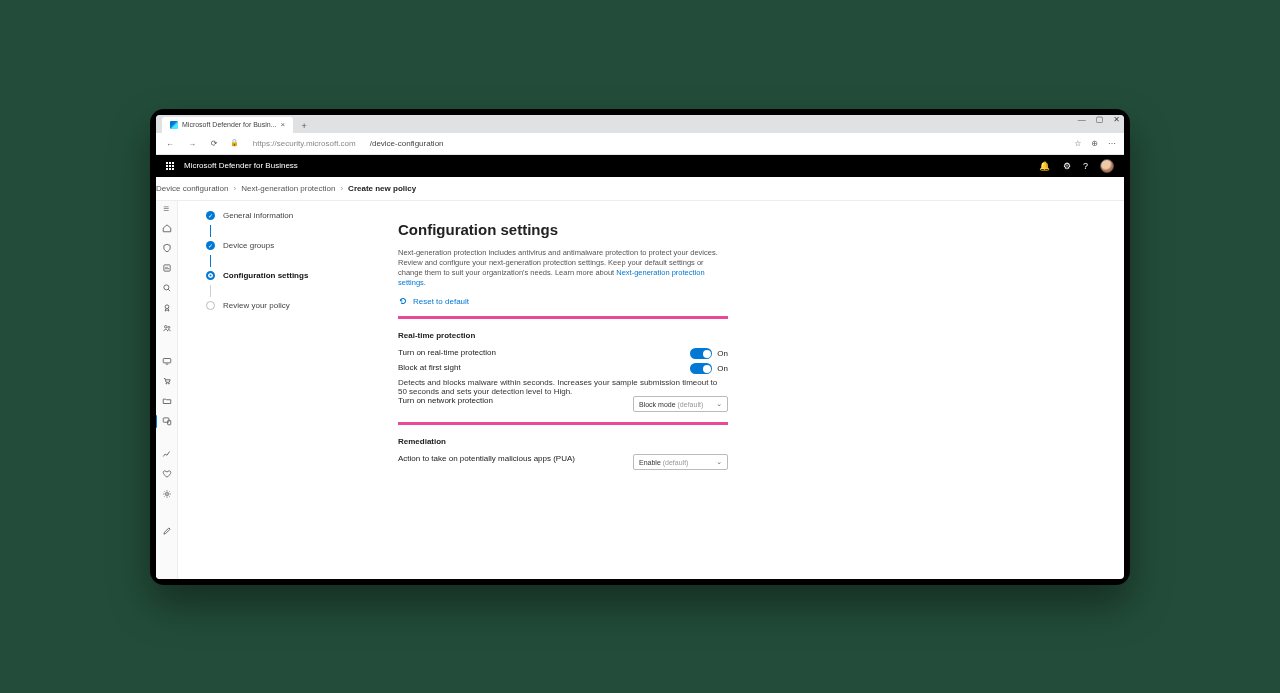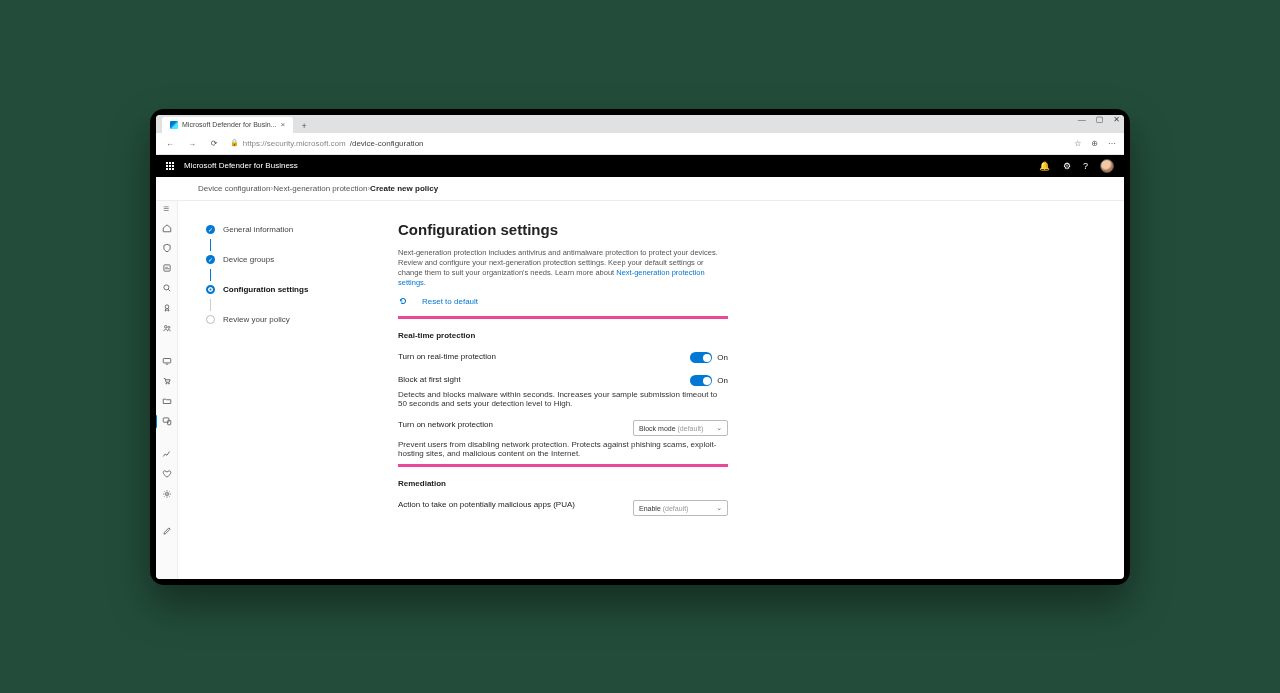--- a/index.html
+++ b/index.html
@@ -11,68 +11,68 @@
   .tabstrip { height:18px; background:#dfe1e3; display:flex; align-items:flex-end; position:relative; }
   .tab { background:#fff; height:16px; margin-top:2px; margin-left:6px; padding:0 8px; border-radius:3px 3px 0 0; display:flex; align-items:center; gap:4px; font-size:7px; color:#444; }
   .tab .favicon { width:8px; height:8px; background:linear-gradient(135deg,#0078d4 40%,#50e6ff 60%); border-radius:1px; }
   .tab .close { font-size:8px; color:#666; }
   .newtab { width:14px; height:14px; display:flex; align-items:center;justify-content:center; font-size:9px; color:#555; margin-left:4px; }
   .wincontrols { position:absolute; right:4px; top:0; display:flex; gap:10px; font-size:8px; color:#444; }
 
   
   .addrbar { height:22px; background:#fff; border-bottom:1px solid #e5e5e5; display:flex; align-items:center; padding:0 8px; gap:10px; font-size:8px; color:#555; }
   .addrbar .navbtn { width:12px; text-align:center; cursor:pointer; }
-  .url { flex:1; display:flex; align-items:center; gap:4px; }
+  .url { flex:1; display:flex; align-items:center; gap:14px; }
   .url .lock { font-size:7px; }
   .url span.host { color:#888; }
   .url span.path { color:#444; }
   .addright { display:flex; gap:10px; align-items:center; }
 
   
   .app-header { height:22px; background:#000; color:#fff; display:flex; align-items:center; padding:0 10px; font-size:8px; justify-content:space-between; }
   .app-header .left { display:flex; align-items:center; gap:10px; }
   .waffle { display:grid; grid-template-columns:repeat(3,2px); grid-template-rows:repeat(3,2px); gap:1px; }
   .waffle i{ background:#fff; width:2px; height:2px; }
   .app-header .right { display:flex; align-items:center; gap:12px; }
   .app-header .right span { font-size:9px; cursor:pointer; }
   .avatar { width:14px; height:14px; border-radius:50%; background:radial-gradient(circle at 40% 35%, #f0c9a8 40%, #b57a55 60%); border:1px solid #555; }
 
   
-  .breadcrumb { height:24px; border-bottom:1px solid #ededed; display:flex; align-items:center; padding-left:42px; font-size:8px; color:#555; }
+  .breadcrumb { height:24px; border-bottom:1px solid #ededed; display:flex; align-items:center; font-size:8px; color:#555; gap:5px; }
   .breadcrumb .sep{ color:#999; }
   .breadcrumb .active{ font-weight:600; color:#222; }
 
   
   .body { flex:1; display:flex; overflow:hidden; position:relative; }
   .leftrail { width:22px; background:#fafafa; border-right:1px solid #ededed; display:flex; flex-direction:column; align-items:center; padding-top:2px; gap:9px; }
   .leftrail .ham { font-size:10px; color:#777; }
   .leftrail .ic { width:11px; height:11px; display:flex; align-items:center;justify-content:center; font-size:9px; color:#666; cursor:pointer; position:relative;}
   .leftrail .ic.active::before{ content:""; position:absolute; left:-6px; top:-1px; bottom:-1px; width:2px; background:#0078d4; border-radius:1px;}
   .leftrail .ic svg{ width:10px; height:10px; stroke:#666; fill:none; stroke-width:1.5; }
 
-  .steps { width:210px; padding:22px 0 0 28px; font-size:8px; color:#444; }
+  .steps { width:210px; padding:8px 0 0 28px; font-size:8px; color:#444; }
   .step { display:flex; align-items:center; gap:8px; margin-bottom:8px; position:relative; height:14px; }
   .step .dot { width:9px; height:9px; border-radius:50%; background:#0078d4; display:flex; align-items:center;justify-content:center; }
   .step .dot.done::after{ content:"✓"; color:#fff; font-size:6px; line-height:1;}
   .step .dot.cur{ background:#0078d4; border:2px solid #0078d4; box-shadow: inset 0 0 0 1.5px #fff;}
   .step .dot.todo{ background:#fff; border:1px solid #bbb; }
   .step.current .lbl{ font-weight:600; color:#111; }
   .line { width:1px; height:12px; background:#0078d4; margin-left:4px; margin-top:-6px; margin-bottom:2px;}
   .line.gray{ background:#ccc; }
 
   .content { flex:1; padding:20px 0 0 10px; font-size:8px; color:#333; overflow:auto; }
   .content h1{ font-size:15px; font-weight:600; color:#222; margin-bottom:10px; }
   .intro { font-size:7.5px; color:#555; line-height:1.35; max-width:320px; margin-bottom:8px;}
   .intro a{ color:#0078d4; text-decoration:none; }
-  .reset { display:flex; align-items:center; gap:14px; font-size:8px; color:#0078d4; margin-bottom:10px; cursor:pointer;}
+  .reset { display:flex; align-items:center; gap:5px; font-size:8px; color:#0078d4; margin-bottom:10px; cursor:pointer;}
   .reset svg{ width:10px;height:10px; stroke:#0078d4; fill:none; stroke-width:1.8;}
 
   .section { border-top:3px solid #ec4899; padding:12px 0 6px; max-width:330px;}
   .section h3{ font-size:8px; font-weight:600; color:#222; margin-bottom:8px;}
-  .setting { display:flex; justify-content:space-between; align-items:flex-start; margin-bottom:4px; gap:8px;margin-top:12px;}
+  .setting { display:flex; justify-content:space-between; align-items:flex-start; margin-bottom:4px; gap:8px;}
   .setting .label{ font-size:8px; color:#222; }
   .toggle { display:flex; align-items:center; gap:5px; font-size:8px; color:#222;}
   .switch{ width:22px; height:11px; background:#0078d4; border-radius:6px; position:relative; cursor:pointer;}
   .switch::after{ content:""; position:absolute; right:1.5px; top:1.5px; width:8px; height:8px; background:#fff; border-radius:50%;}
 
   .dropdown{ width:95px; height:16px; border:1px solid #bbb; border-radius:2px; font-size:7px; display:flex; align-items:center; justify-content:space-between; padding:0 5px; color:#333; cursor:pointer; background:#fff;}
   .dropdown .def{ color:#999; }
   .dropdown .chev{ font-size:7px; color:#666; }
 </style>
 </head>
@@ -291,21 +291,20 @@
 
         <div class="setting">
           <div>
             <div class="label">Turn on network protection</div>
           </div>
           <div class="dropdown">
             <span><span>Block mode</span> <span class="def">(default)</span></span>
             <span class="chev">⌄</span>
           </div>
         </div>
-        <div class="desc">Prevent users from disabling network protection. Protects against phishing scams, exploit-hosting sites, and malicious content on the Internet.</div>
       </div>
 
       <div class="section">
         <h3>Remediation</h3>
         <div class="setting">
           <div>
             <div class="label">Action to take on potentially malicious apps (PUA)</div>
           </div>
           <div class="dropdown">
             <span><span>Enable</span> <span class="def">(default)</span></span>

